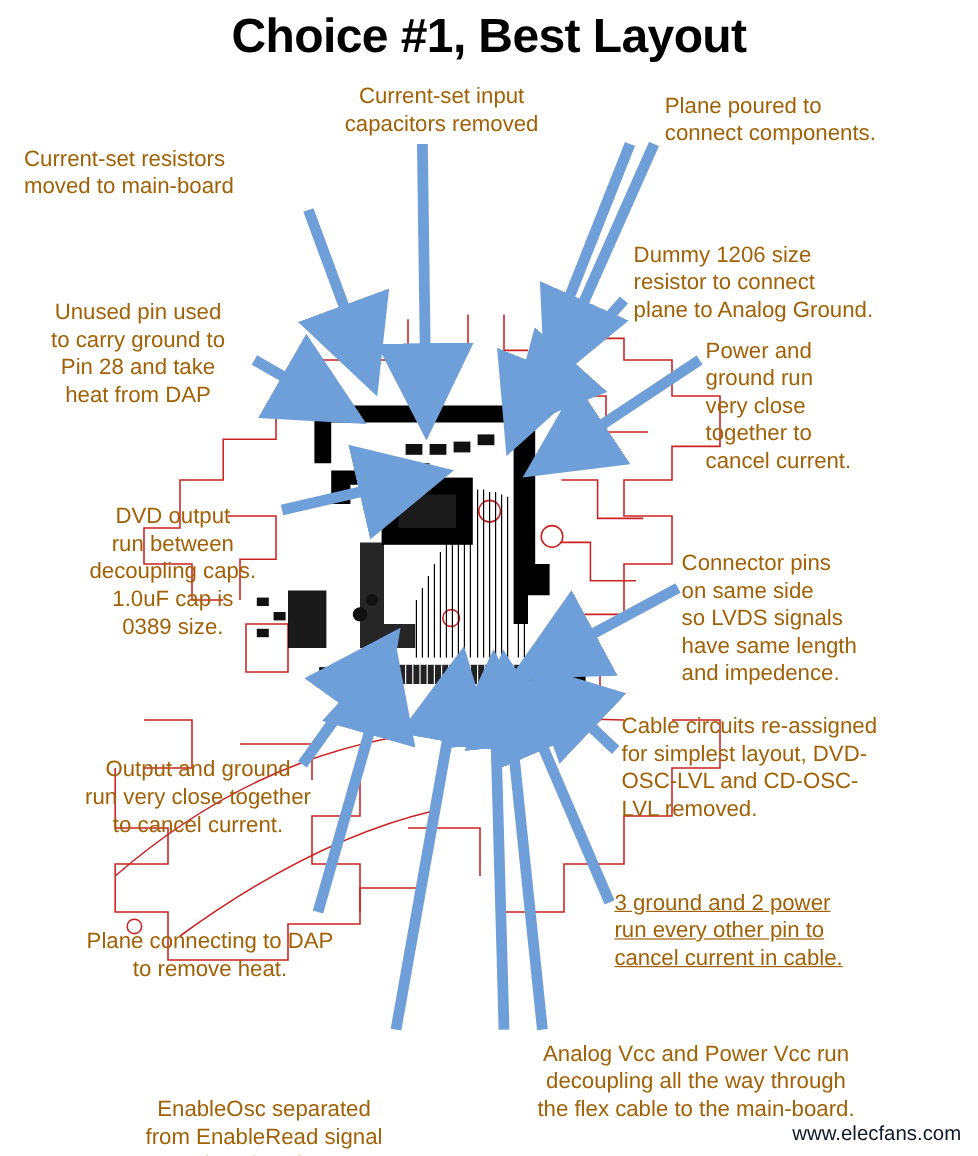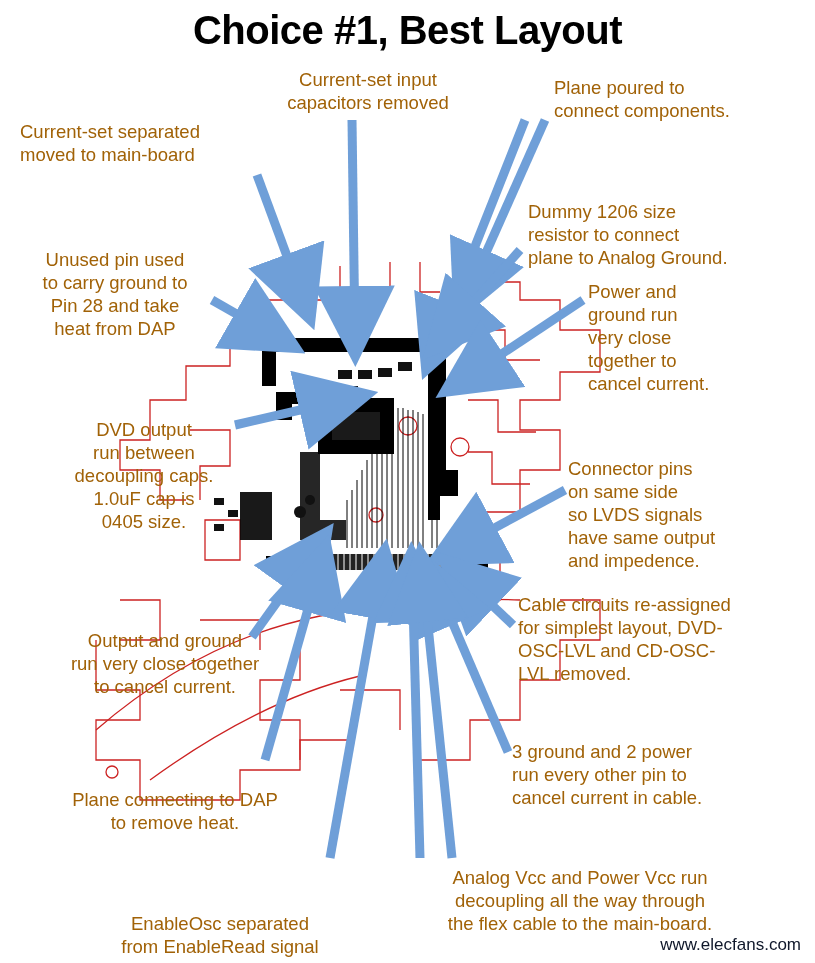--- a/index.html
+++ b/index.html
@@ -177,21 +177,21 @@
         <line x1="513" y1="625" x2="455" y2="570"></line>
         <line x1="265" y1="760" x2="322" y2="560"></line>
         <line x1="508" y1="752" x2="432" y2="575"></line>
         <line x1="330" y1="858" x2="382" y2="565"></line>
         <line x1="420" y1="858" x2="412" y2="568"></line>
         <line x1="452" y1="858" x2="422" y2="568"></line>
       </g>
   </svg>
 
   <div id="notes">
-      <div class="note left" style="left: 20px; top: 120px; width: 250px;">Current-set separated
+      <div class="note left" style="left: 20px; top: 120px; width: 250px;">Current-set resistors
 moved to main-board</div>
       <div class="note center" style="left: 258px; top: 68px; width: 220px;">Current-set input
 capacitors removed</div>
       <div class="note left" style="left: 530px; top: 76px; width: 260px; margin-left: 24px;">Plane poured to
 connect components.</div>
       <div class="note left" style="left: 528px; top: 172px; width: 272px; margin-top: 28px;">Dummy 1206 size
 resistor to connect
 plane to Analog Ground.</div>
       <div class="note center" style="left: 10px; top: 248px; width: 210px;">Unused pin used
 to carry ground to
@@ -199,36 +199,36 @@
 heat from DAP</div>
       <div class="note left" style="left: 588px; top: 280px; width: 190px;">Power and
 ground run
 very close
 together to
 cancel current.</div>
       <div class="note center" style="left: 50px; top: 418px; width: 188px;">DVD output
 run between
 decoupling caps.
 1.0uF cap is
-0405 size.</div>
+0389 size.</div>
       <div class="note left" style="left: 568px; top: 457px; width: 230px;">Connector pins
 on same side
 so LVDS signals
-have same output
+have same length
 and impedence.</div>
       <div class="note center" style="left: 40px; top: 629px; width: 250px;">Output and ground
 run very close together
 to cancel current.</div>
       <div class="note left" style="left: 518px; top: 593px; width: 290px;">Cable circuits re-assigned
 for simplest layout, DVD-
 OSC-LVL and CD-OSC-
 LVL removed.</div>
-      <div class="note center" style="left: 30px; top: 788px; width: 290px;">Plane connecting to DAP
+      <div class="note center" style="left: 30px; top: 772px; width: 290px;">Plane connecting to DAP
 to remove heat.</div>
-      <div class="note left" style="left: 512px; top: 740px; width: 280px;">3 ground and 2 power
+      <div class="note left" style="left: 512px; top: 740px; width: 280px; text-decoration: underline;">3 ground and 2 power
 run every other pin to
 cancel current in cable.</div>
       <div class="note center" style="left: 95px; top: 912px; width: 250px;">EnableOsc separated
 from EnableRead signal
 to reduce interference.</div>
       <div class="note center" style="left: 400px; top: 866px; width: 360px;">Analog Vcc and Power Vcc run
 decoupling all the way through
 the flex cable to the main-board.</div>
     </div>
 

